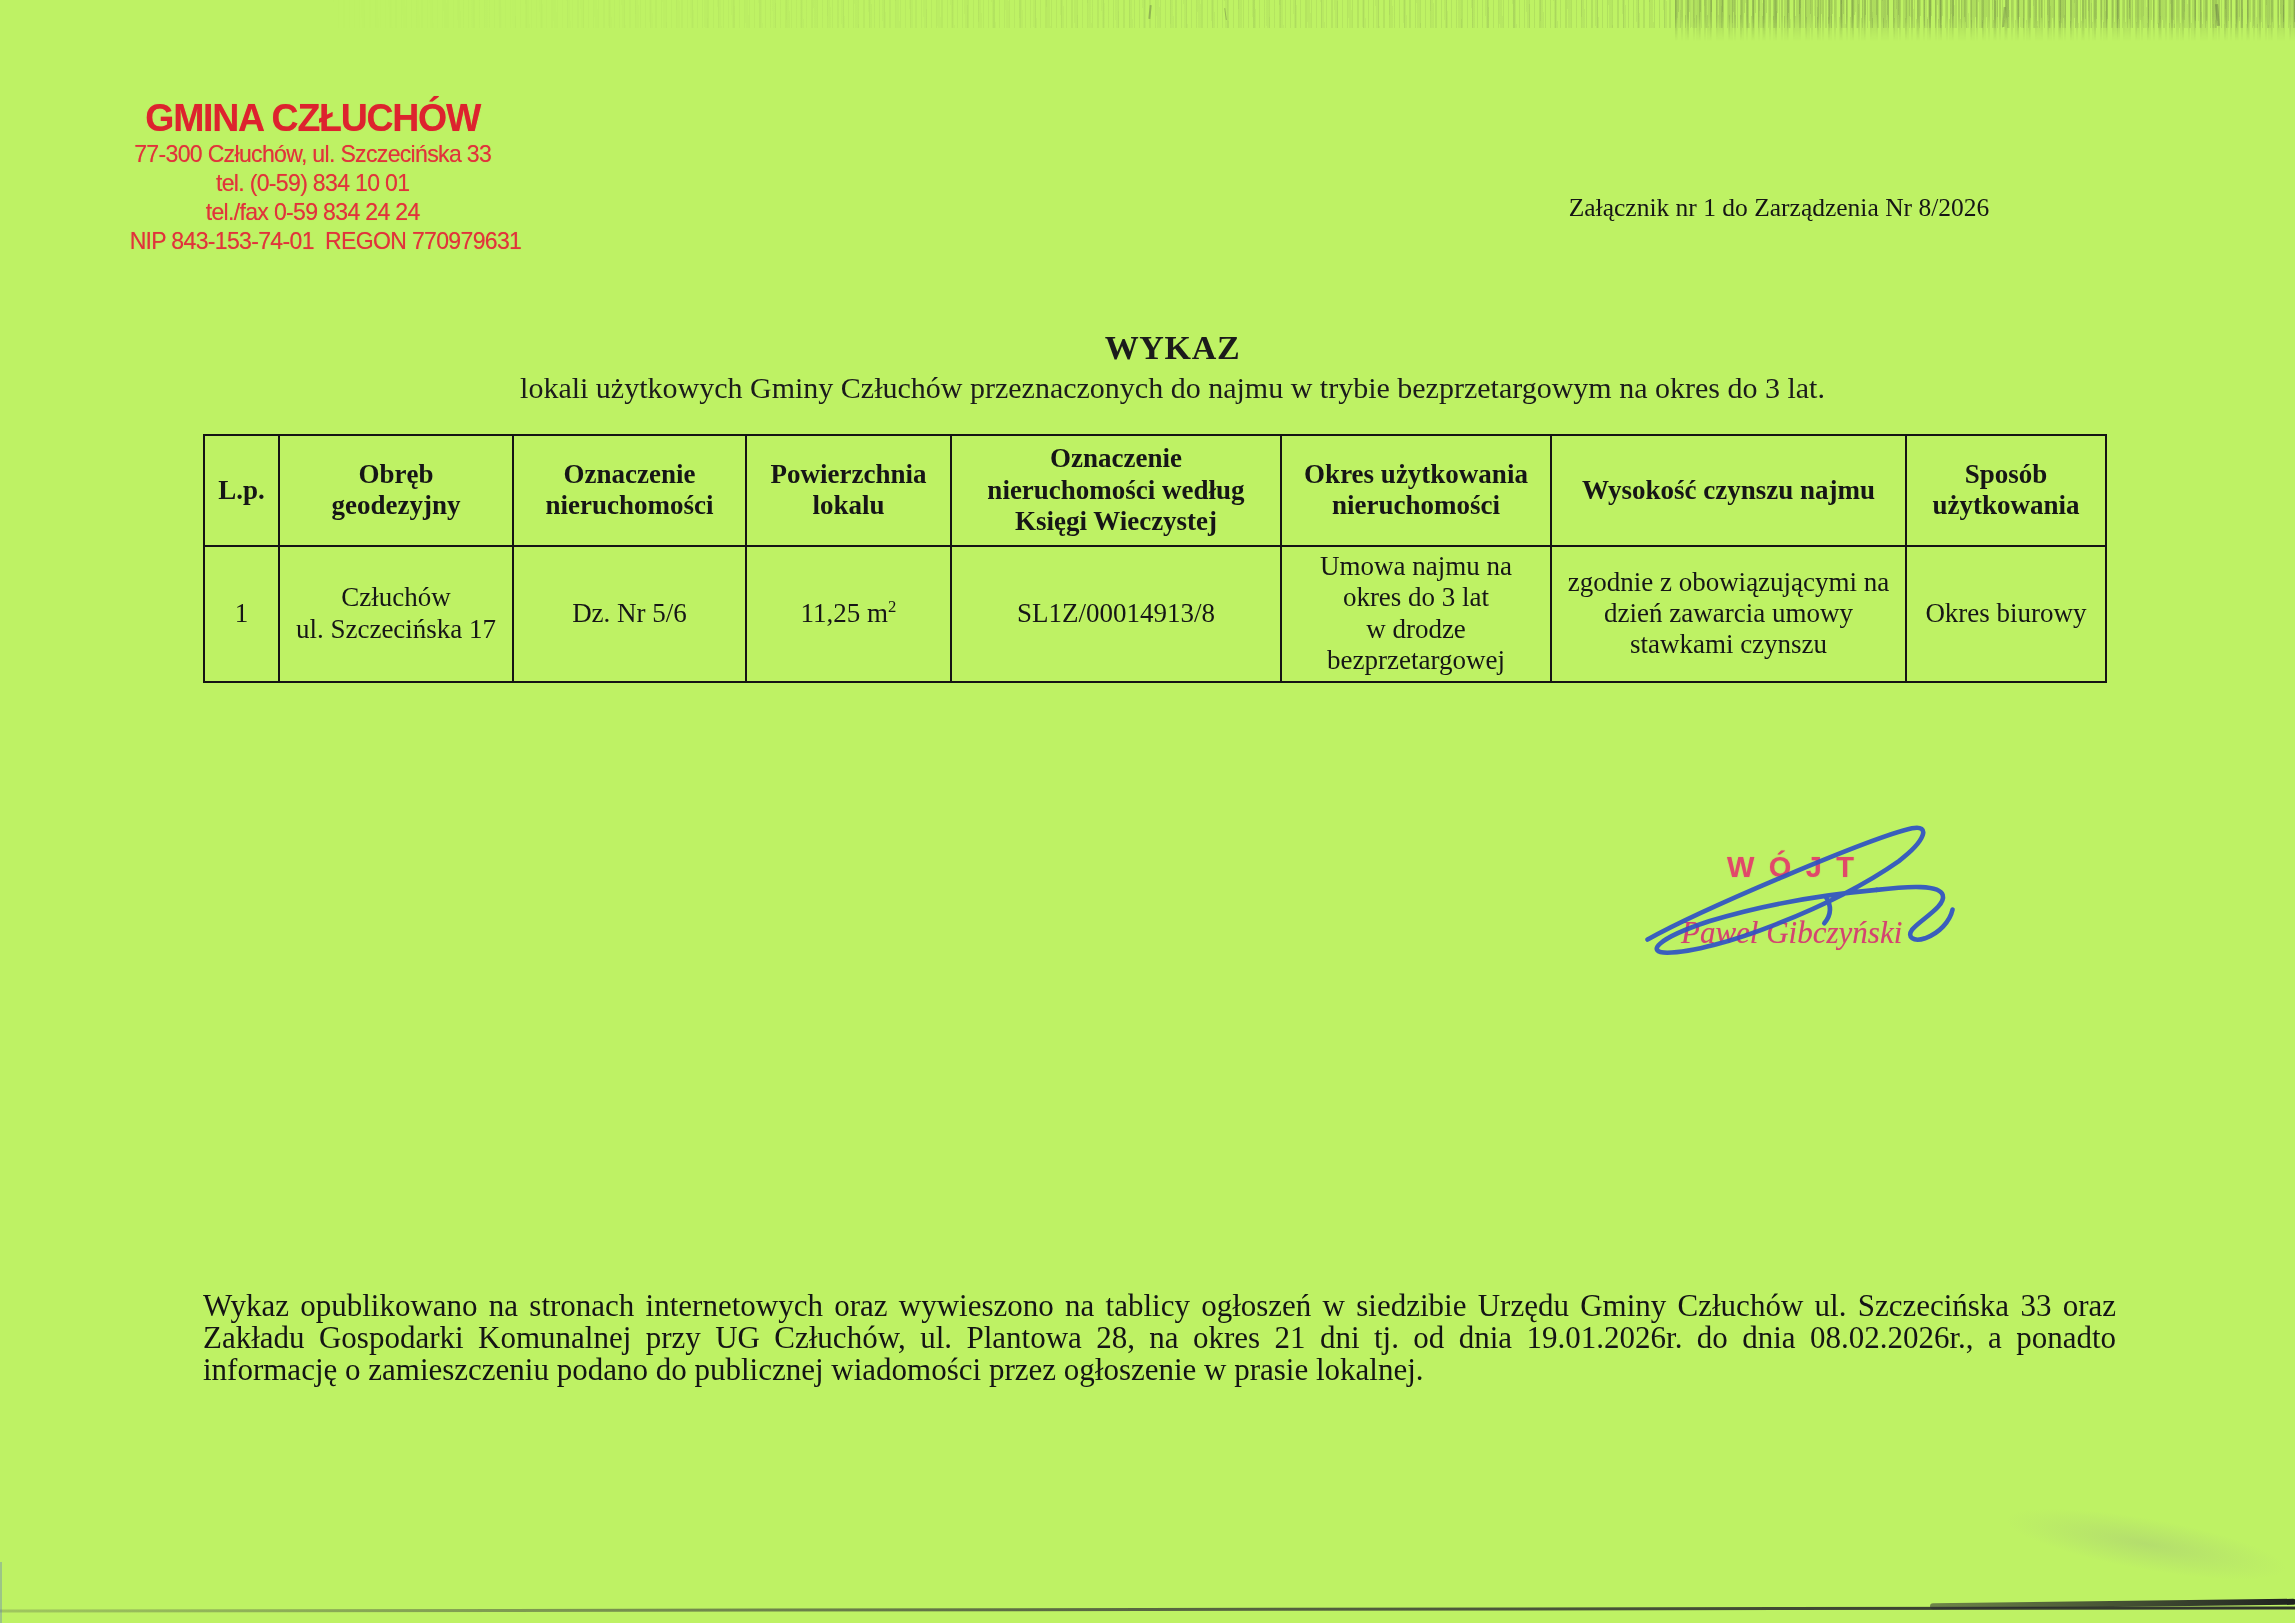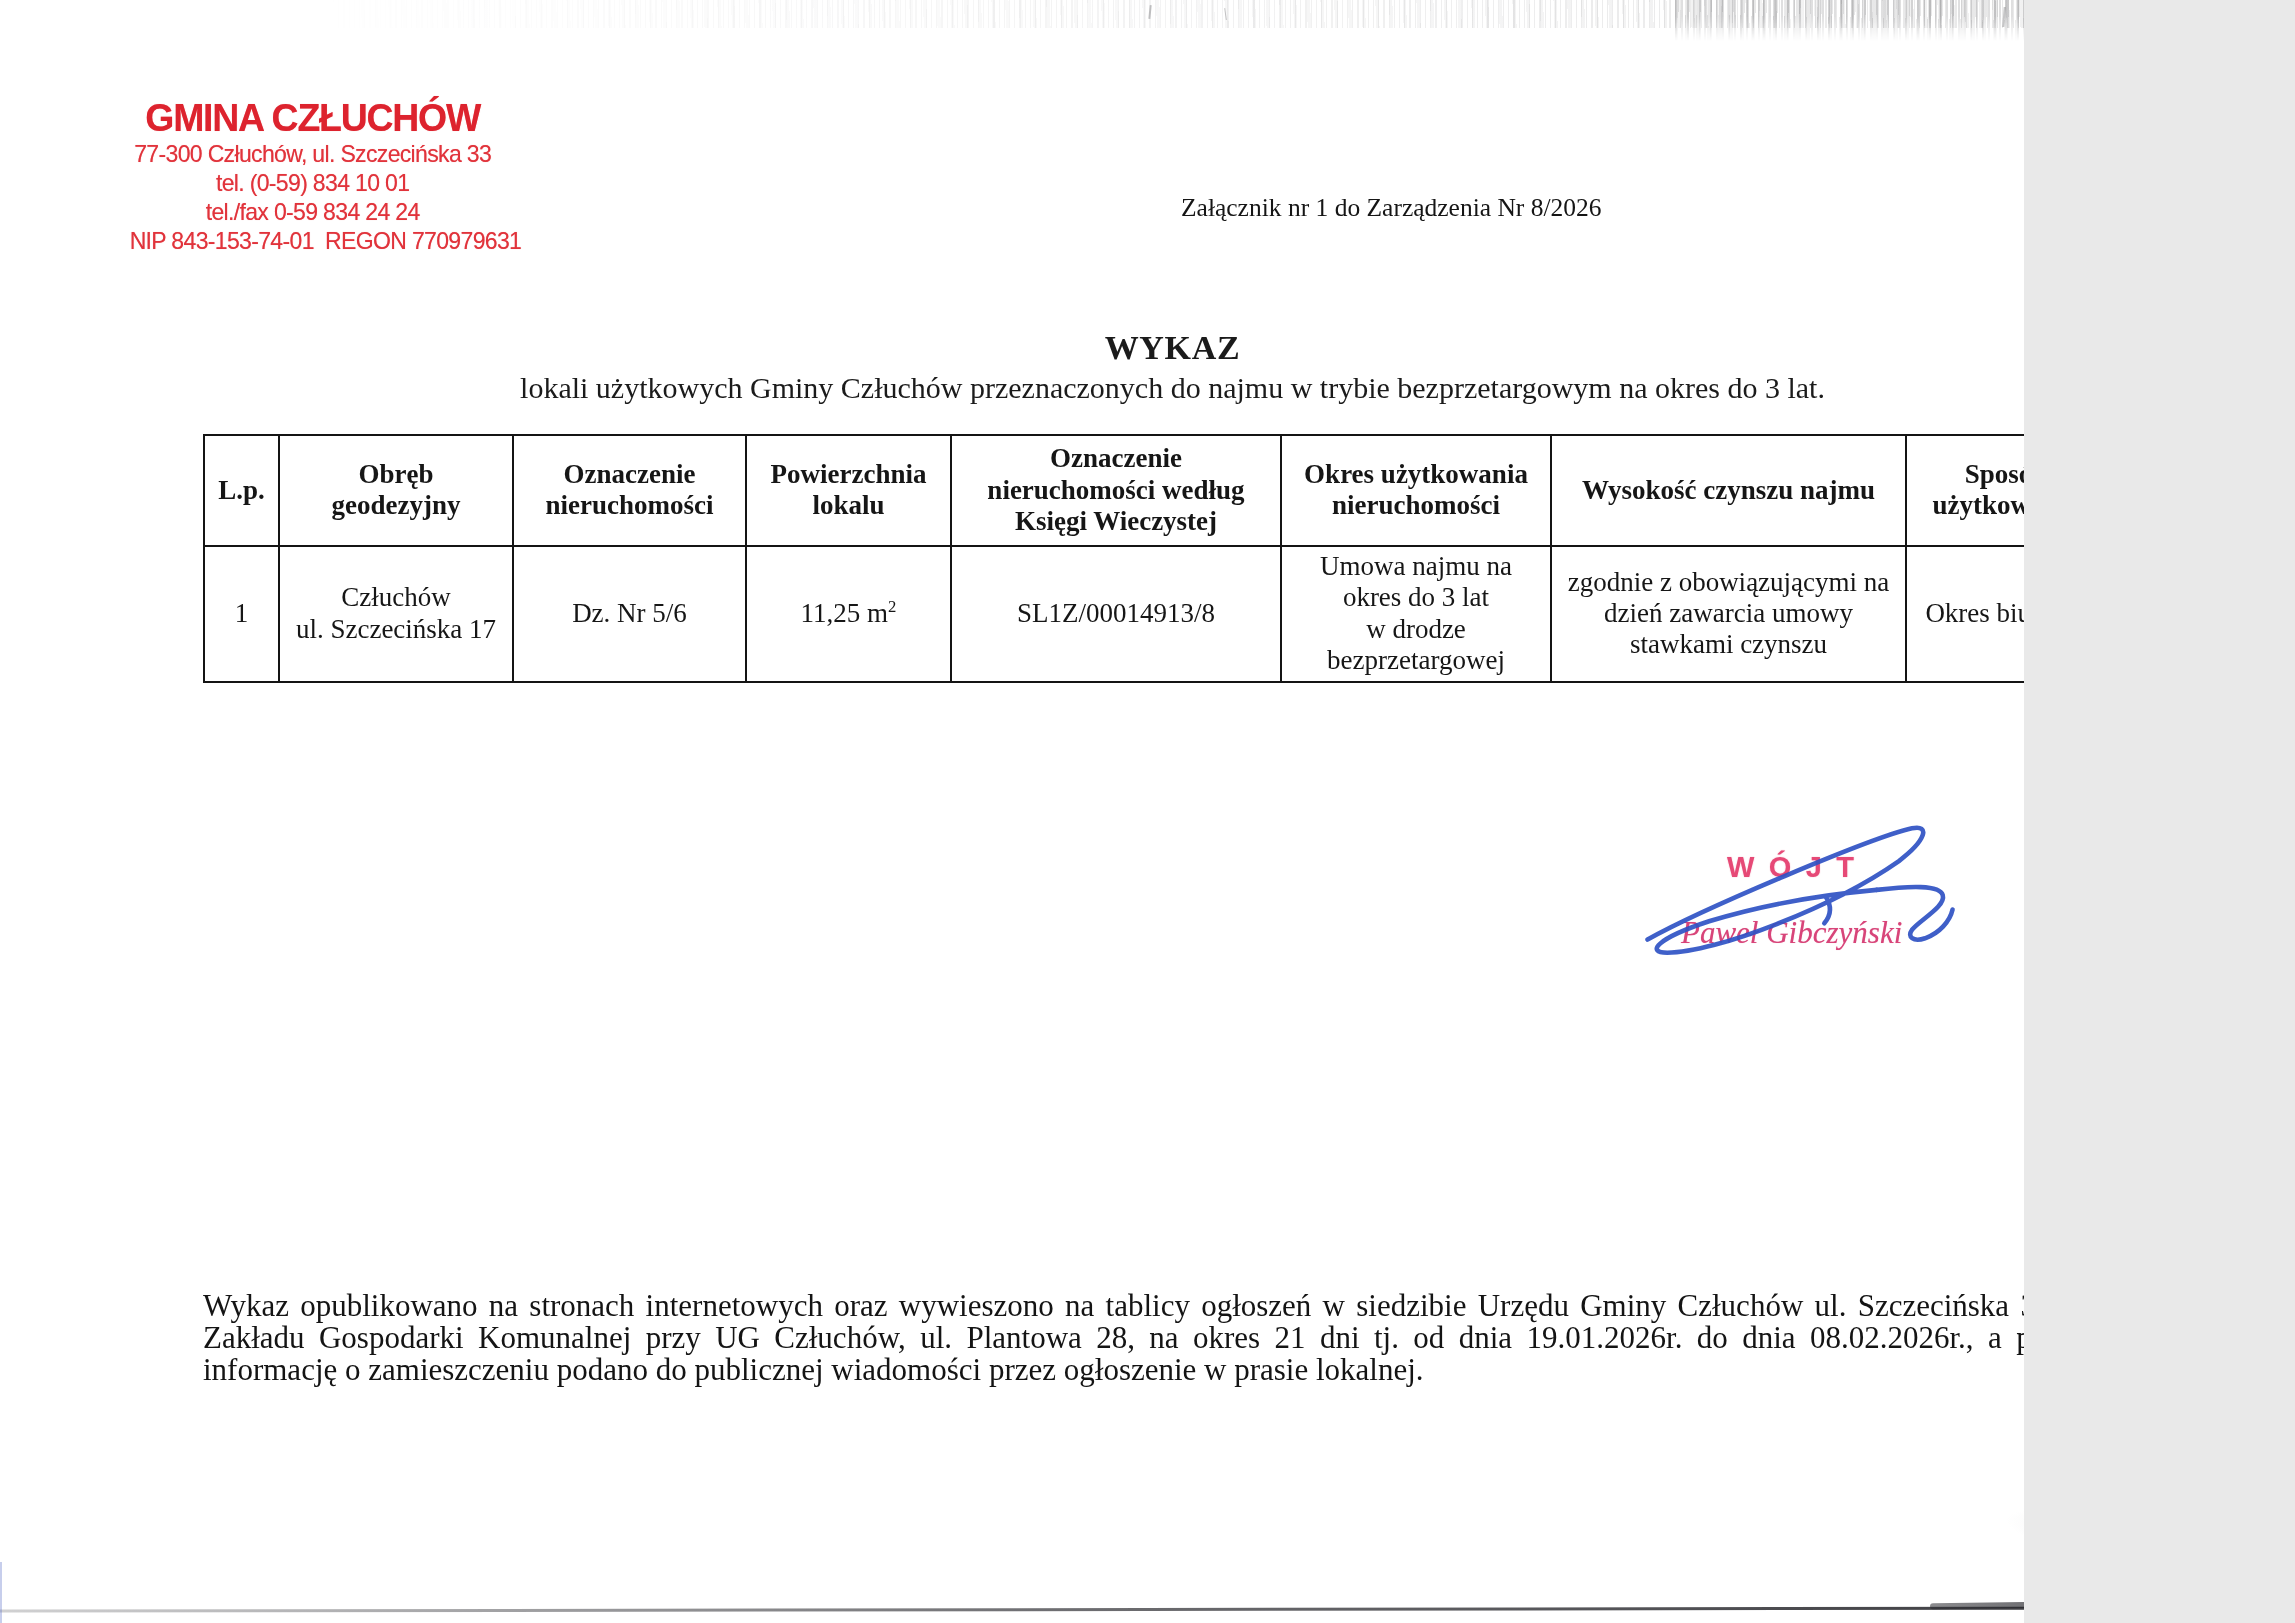--- a/index.html
+++ b/index.html
@@ -1,20 +1,20 @@
 <!DOCTYPE html>
 <html style="font-size:10.5px"><head>
 <meta charset="utf-8">
 <style>
   html, body { margin: 0; padding: 0; background: #e9e9e9; }
   .page {
     position: relative;
-    width: 2024px;
+    width: 2295px;
     height: 1623px;
-    background: #ffffff;
+    background: #bef264;
     overflow: hidden;
     font-family: "Liberation Serif", serif;
     color: #1b1b1b;
   }
 
   
   .noise-top {
     position: absolute; top: 0; left: 307px; width: 1988px; height: 27.5px;
     background:
       repeating-linear-gradient(90deg, rgba(40,40,45,0.10) 0 1.3px, transparent 1.3px 5.2px),
@@ -69,21 +69,21 @@
     color: #dd232e; line-height: 42px; white-space: nowrap;
   }
   .office-stamp .stamp-line {
     font-size: 24px; line-height: 29px; letter-spacing: -0.7px; white-space: nowrap;
   }
   .office-stamp .stamp-ids span { margin: 0 5.9px; }
 
   
   .annex {
     position: absolute; right: 189px; top: 192px; width: 654px;
-    text-align: left; font-size: 25.5px; line-height: 32px; color: #151515;
+    text-align: center; font-size: 25.5px; line-height: 32px; color: #151515;
   }
 
   
   .title-block { position: absolute; left: 0; top: 329px; width: 2295px; text-align: center; padding-left: 25px; }
   .title-main { font-size: 34px; font-weight: 700; letter-spacing: 0.7px; line-height: 37px; }
   .title-sub  { font-size: 30px; line-height: 34px; margin-top: 5.2px; }
 
   
   .doc-table {
     position: absolute; left: 203px; top: 434px; width: 1902px;

